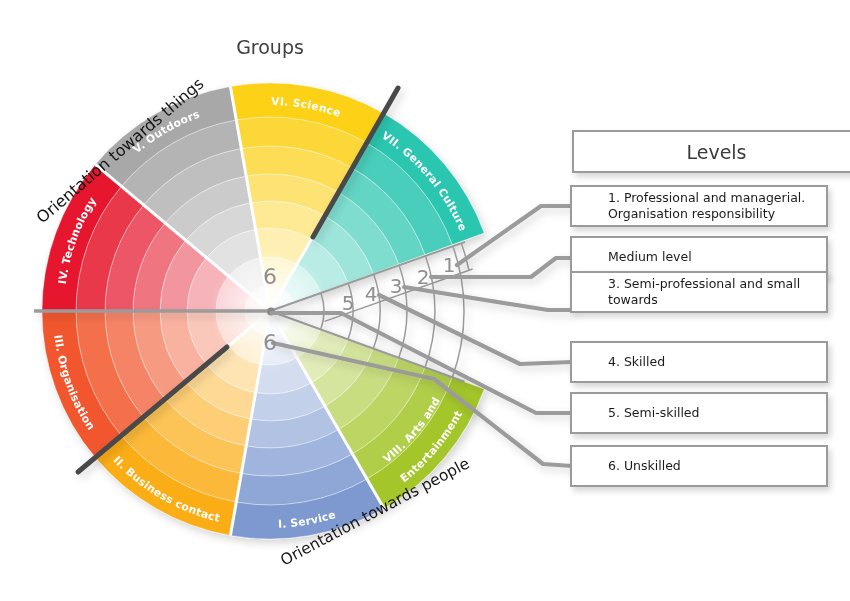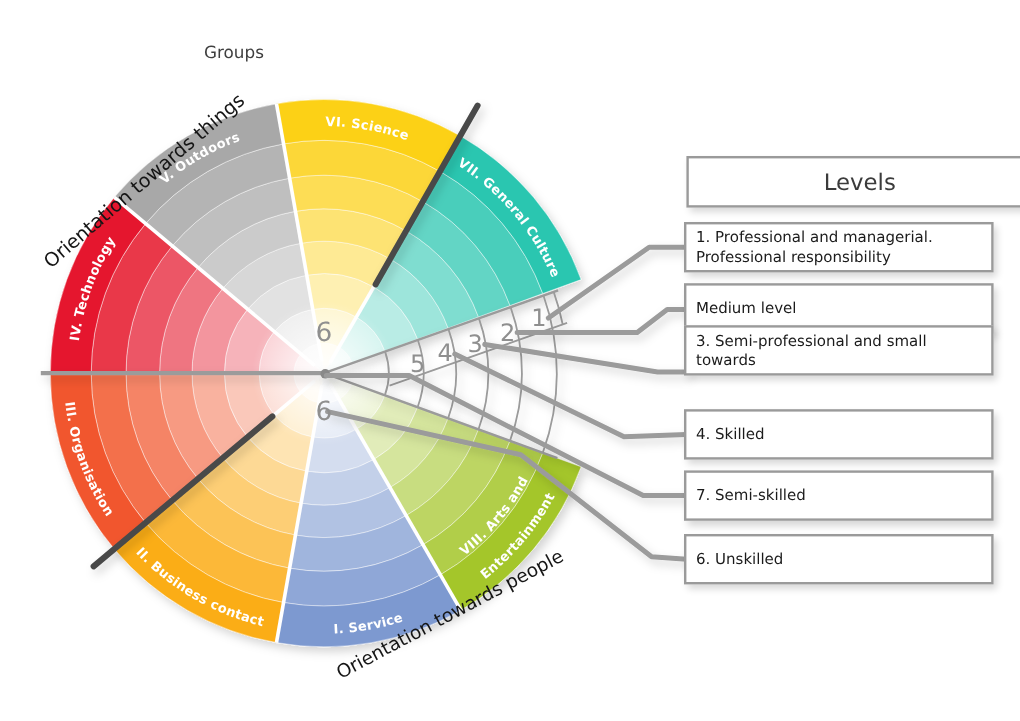--- a/index.html
+++ b/index.html
@@ -1,32 +1,32 @@
 <!DOCTYPE html>
 <html><head>
 <meta charset="utf-8">
 <style>
   html,body{margin:0;padding:0;background:#fff;}
   .stage{position:relative;width:850px;height:601px;background:#ffffff;overflow:hidden;
          font-family:"DejaVu Sans","Liberation Sans",sans-serif;}
   #wheel{position:absolute;left:0;top:0;font-family:"DejaVu Sans","Liberation Sans",sans-serif;}
-  .groups-title{position:absolute;left:170px;top:36px;width:200px;
-                font-size:14px;color:#3f3f3f;}
+  .groups-title{position:absolute;left:170px;top:36px;width:200px;text-align:center;
+                font-size:19px;color:#3f3f3f;}
   .axis-label{position:absolute;text-align:center;color:#151515;font-size:16px;}
   .axis-label.things{left:4px;top:141px;width:232px;transform:rotate(-40.5deg);}
   .axis-label.people{left:259px;top:503px;width:232px;transform:rotate(-28deg);font-size:15.5px;}
   .levels-header{position:absolute;left:572px;top:130px;width:289px;height:43px;
                  background:#fff;border:2px solid #9a9a9a;box-sizing:border-box;
                  display:flex;align-items:center;justify-content:center;
                  font-size:19px;color:#3b3b3b;box-shadow:3px 4px 6px rgba(0,0,0,0.16);}
   .level-box{position:absolute;left:570px;width:258px;height:42px;background:#fff;
              border:2px solid #9a9a9a;box-sizing:border-box;display:flex;flex-direction:column;
              justify-content:center;padding-left:8px;font-size:12.5px;line-height:16px;
              color:#1b1b1b;box-shadow:3px 4px 6px rgba(0,0,0,0.16);overflow:hidden;}
-  .level-box .line{white-space:nowrap;}
+  .level-box .line{white-space:nowrap;margin-left:28px;}
   .level-box .line:empty{display:none;}
 </style>
 </head>
 <body>
 
 <div class="stage">
 
   <svg id="wheel" width="850" height="601" viewBox="0 0 850 601">
       <defs>
         <filter id="soft" x="-25%" y="-25%" width="150%" height="150%">
@@ -188,35 +188,35 @@
   <div class="groups-title">Groups</div>
   <div class="axis-label things">Orientation towards things</div>
   <div class="axis-label people">Orientation towards people</div>
 
   <div class="levels-header">
     <span>Levels</span>
   </div>
 
   <div class="level-box" style="top:185px">
     <span class="line">1. Professional and managerial.</span>
-    <span class="line">Professional responsibility</span>
+    <span class="line">Organisation responsibility</span>
   </div>
   <div class="level-box" style="top:236px">
     <span class="line">Medium level</span>
   </div>
   <div class="level-box" style="top:271px">
     <span class="line">3. Semi-professional and small</span>
     <span class="line">towards</span>
   </div>
   <div class="level-box" style="top:341px">
     <span class="line">4. Skilled</span>
 
   </div>
   <div class="level-box" style="top:392px">
-    <span class="line">7. Semi-skilled</span>
+    <span class="line">5. Semi-skilled</span>
 
   </div>
   <div class="level-box" style="top:445px">
     <span class="line">6. Unskilled</span>
 
   </div>
 
 </div>
 
 </body></html>

